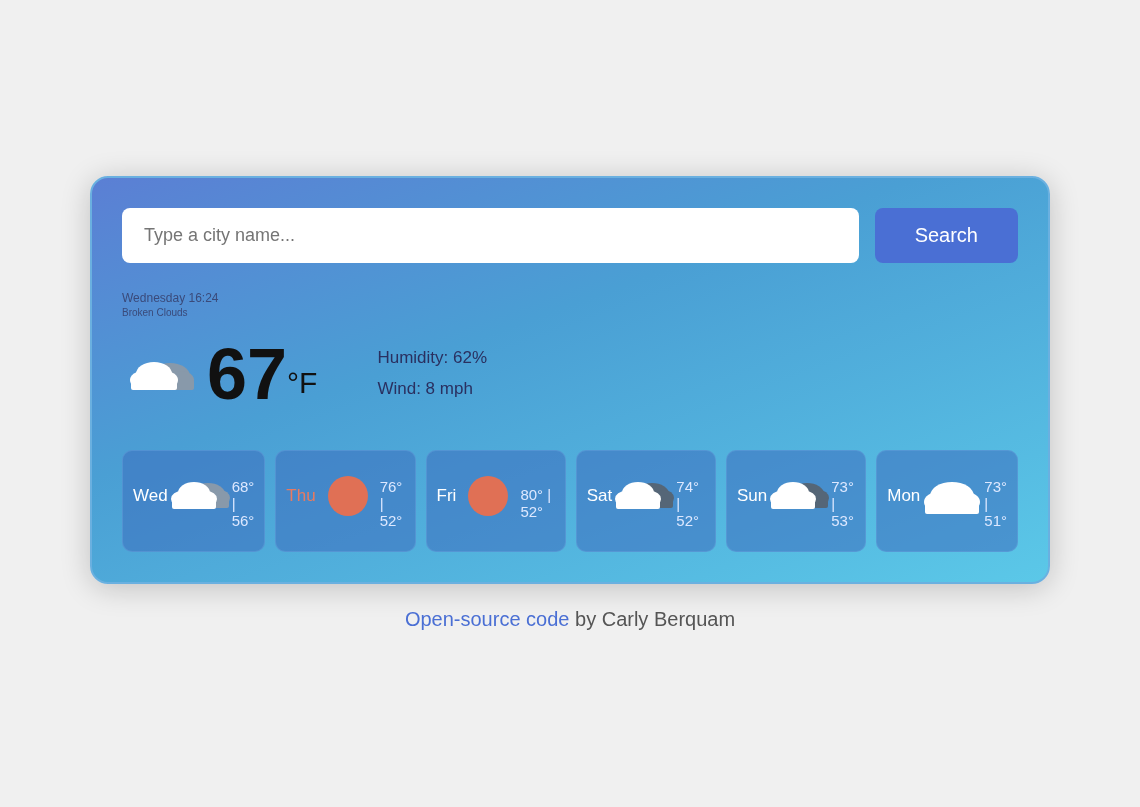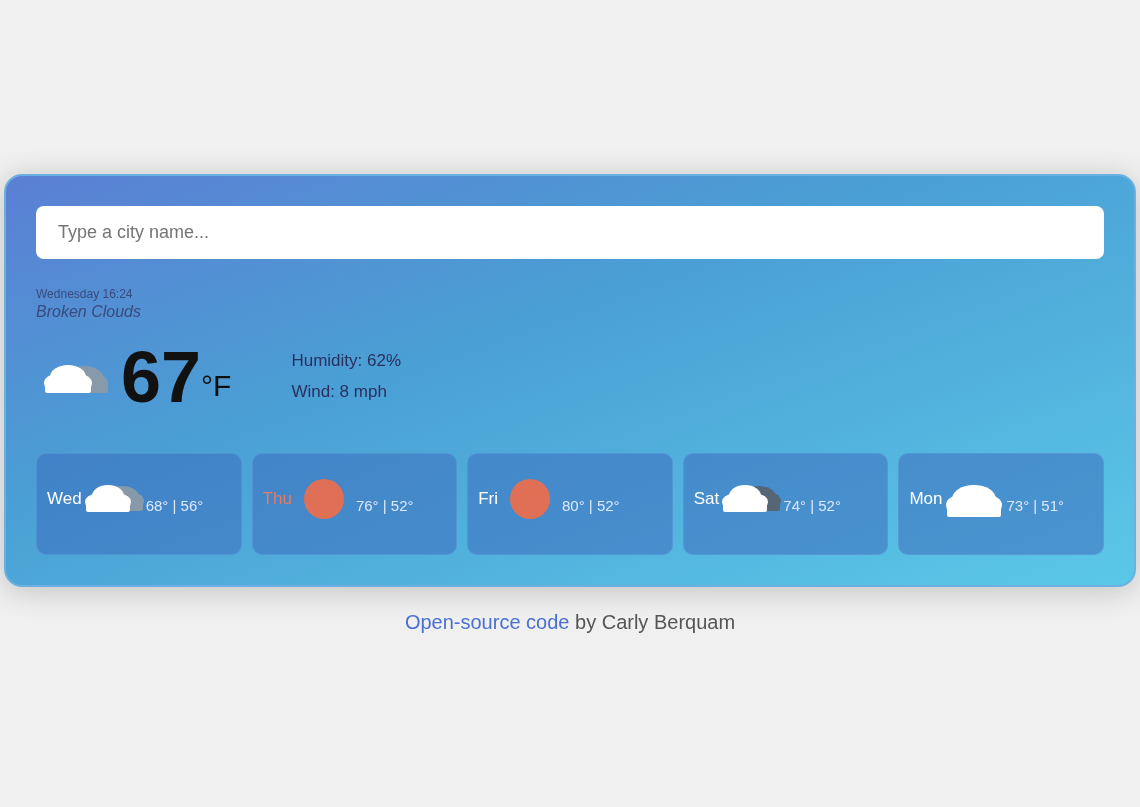--- a/index.html
+++ b/index.html
@@ -7,21 +7,21 @@
       background: #f0f0f0;
       display: flex;
       flex-direction: column;
       align-items: center;
       justify-content: center;
       min-height: 100vh;
       font-family: -apple-system, BlinkMacSystemFont, 'Segoe UI', sans-serif;
     }
 
     .app-container {
-      width: 1132px;
+      width: 960px;
       background: linear-gradient(160deg, #5b7fd4 0%, #4a9fd4 40%, #5bc8e8 100%);
       border-radius: 18px;
       border: 2px solid #6ab0e0;
       padding: 30px 30px 30px 30px;
       box-shadow: 0 4px 30px rgba(0,0,0,0.2);
     }
 
     .search-bar {
       display: flex;
       gap: 16px;
@@ -57,24 +57,23 @@
       margin-bottom: 4px;
     }
 
     .city-datetime {
       font-size: 12px;
       color: #3a4a7a;
       margin-bottom: 2px;
     }
 
     .city-condition {
-      font-size: 16px;
+      font-size: 10px;
       color: #3a4a7a;
       margin-bottom: 20px;
-      font-style: italic;
     }
 
     .current-weather {
       display: flex;
       align-items: center;
       gap: 30px;
       margin-bottom: 40px;
       margin-top: 10px;
     }
 
@@ -158,20 +157,21 @@
       text-decoration: none;
     }
   </style>
 </head>
 <body>
 
 <div class="app-container">
 
   <div class="search-bar">
     <input class="search-input" type="text" placeholder="Type a city name..." style="">
+    <button class="search-button">Search</button>
   </div>
 
   <div class="city-datetime">Wednesday 16:24</div>
   <div class="city-condition">Broken Clouds</div>
 
   <div class="current-weather">
     <div class="current-temp-block">
 
       <svg width="75" height="60" viewBox="0 0 75 60">
 
@@ -244,20 +244,36 @@
           <rect x="19" y="28" width="42" height="10" rx="2" fill="#556677"></rect>
           <ellipse cx="26" cy="23" rx="16" ry="11" fill="white"></ellipse>
           <ellipse cx="14" cy="29" rx="11" ry="8" fill="white"></ellipse>
           <ellipse cx="38" cy="29" rx="11" ry="8" fill="white"></ellipse>
           <rect x="4" y="29" width="44" height="10" rx="2" fill="white"></rect>
         </svg>
       </div>
       <div class="forecast-temps">74° | 52°</div>
     </div>
 
+    <div class="forecast-card">
+      <div class="forecast-day">Sun</div>
+      <div class="forecast-icon">
+        <svg width="64" height="52" viewBox="0 0 64 52">
+          <ellipse cx="40" cy="24" rx="17" ry="11" fill="#556677"></ellipse>
+          <ellipse cx="30" cy="28" rx="12" ry="9" fill="#556677"></ellipse>
+          <ellipse cx="52" cy="28" rx="10" ry="8" fill="#556677"></ellipse>
+          <rect x="19" y="28" width="42" height="10" rx="2" fill="#556677"></rect>
+          <ellipse cx="26" cy="23" rx="16" ry="11" fill="white"></ellipse>
+          <ellipse cx="14" cy="29" rx="11" ry="8" fill="white"></ellipse>
+          <ellipse cx="38" cy="29" rx="11" ry="8" fill="white"></ellipse>
+          <rect x="4" y="29" width="44" height="10" rx="2" fill="white"></rect>
+        </svg>
+      </div>
+      <div class="forecast-temps">73° | 53°</div>
+    </div>
 
     <div class="forecast-card">
       <div class="forecast-day">Mon</div>
       <div class="forecast-icon">
         <svg width="64" height="52" viewBox="0 0 64 52">
           <ellipse cx="32" cy="26" rx="22" ry="14" fill="white"></ellipse>
           <ellipse cx="18" cy="32" rx="14" ry="10" fill="white"></ellipse>
           <ellipse cx="46" cy="32" rx="14" ry="10" fill="white"></ellipse>
           <rect x="5" y="32" width="54" height="12" rx="2" fill="white"></rect>
         </svg>

